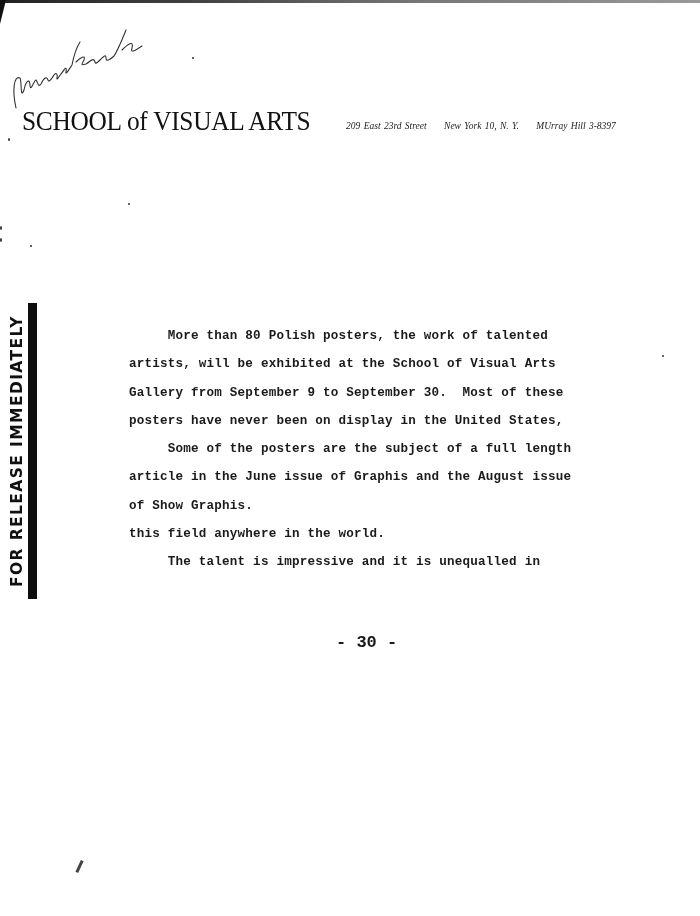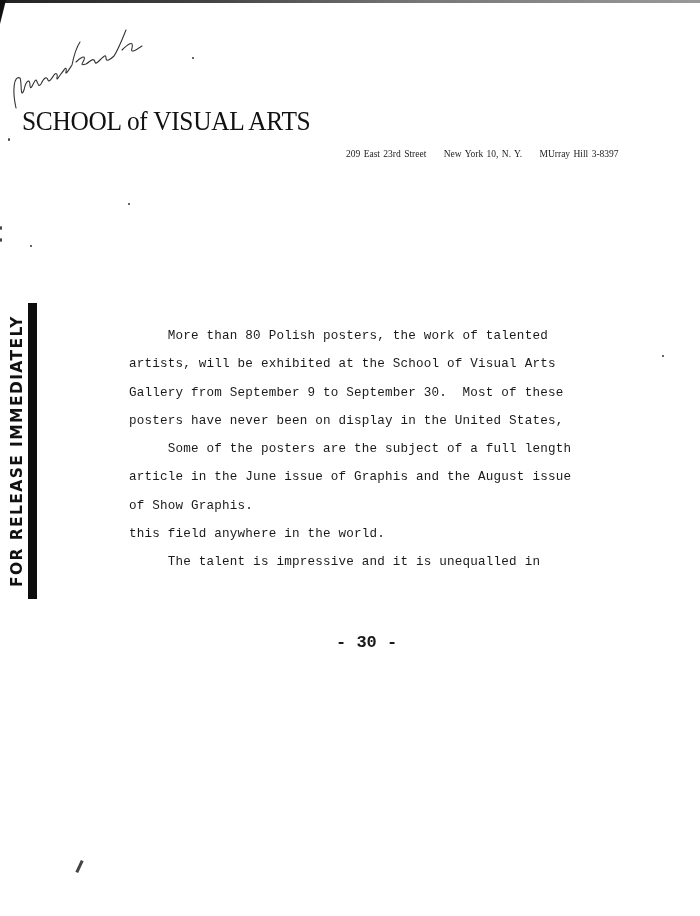--- a/index.html
+++ b/index.html
@@ -22,41 +22,41 @@
       position: absolute; left: 22px; top: 106px; width: 670px; height: 36px;
     }
     .school-name {
       position: absolute; left: 0; top: 0;
       font-family: "Liberation Serif", "DejaVu Serif", serif;
       font-size: 27px; letter-spacing: -0.3px; color: #111; white-space: nowrap;
       transform: scaleX(0.94); transform-origin: left top;
     }
     .address {
       position: absolute; left: 324px; top: 15px;
-      font-family: "Liberation Serif", "DejaVu Serif", serif; 
-      font-size: 9.5px; color: #222; white-space: nowrap; word-spacing: 1px; margin-top: 28px;
+      font-family: "Liberation Serif", "DejaVu Serif", serif; font-style: italic;
+      font-size: 9.5px; color: #222; white-space: nowrap; word-spacing: 1px;
     }
     .address span { margin-right: 14px; }
     .release-strip {
       position: absolute; left: 4px; top: 303px; width: 28px; height: 296px;
     }
     .release-bar {
       position: absolute; left: 24px; top: 0; width: 9px; height: 296px; background: #0d0d0d;
     }
     .release-text {
       position: absolute; left: 2px; top: 296px; width: 296px; height: 22px;
       transform: rotate(-90deg); transform-origin: left top;
       font-family: "DejaVu Sans", "Liberation Sans", sans-serif; font-weight: bold;
       font-size: 15.5px; letter-spacing: 1.4px; color: #111; white-space: nowrap;
       line-height: 22px; text-align: center;
     }
     .body-text {
       position: absolute; left: 129px; top: 322px; width: 490px;
       font-family: "Liberation Mono", "DejaVu Sans Mono", monospace;
-      font-size: 12.6px; line-height: 28.3px; color: #1a1a1a; letter-spacing: 0.2px;
+      font-size: 12.6px; line-height: 28.3px; color: #1a1a1a; letter-spacing: 0.2px; font-weight: bold;
     }
     .line { white-space: pre; height: 28.3px; }
     .page-number {
       position: absolute; left: 336px; top: 633px;
       font-family: "Liberation Mono", "DejaVu Sans Mono", monospace; font-weight: bold;
       font-size: 17px; color: #1a1a1a; white-space: pre;
     }
     .speck { position: absolute; background: #333; border-radius: 50%; }
     .stroke-mark { position: absolute; left: 78px; top: 860px; width: 3px; height: 13px; background: #444; transform: rotate(25deg); }
   </style>

